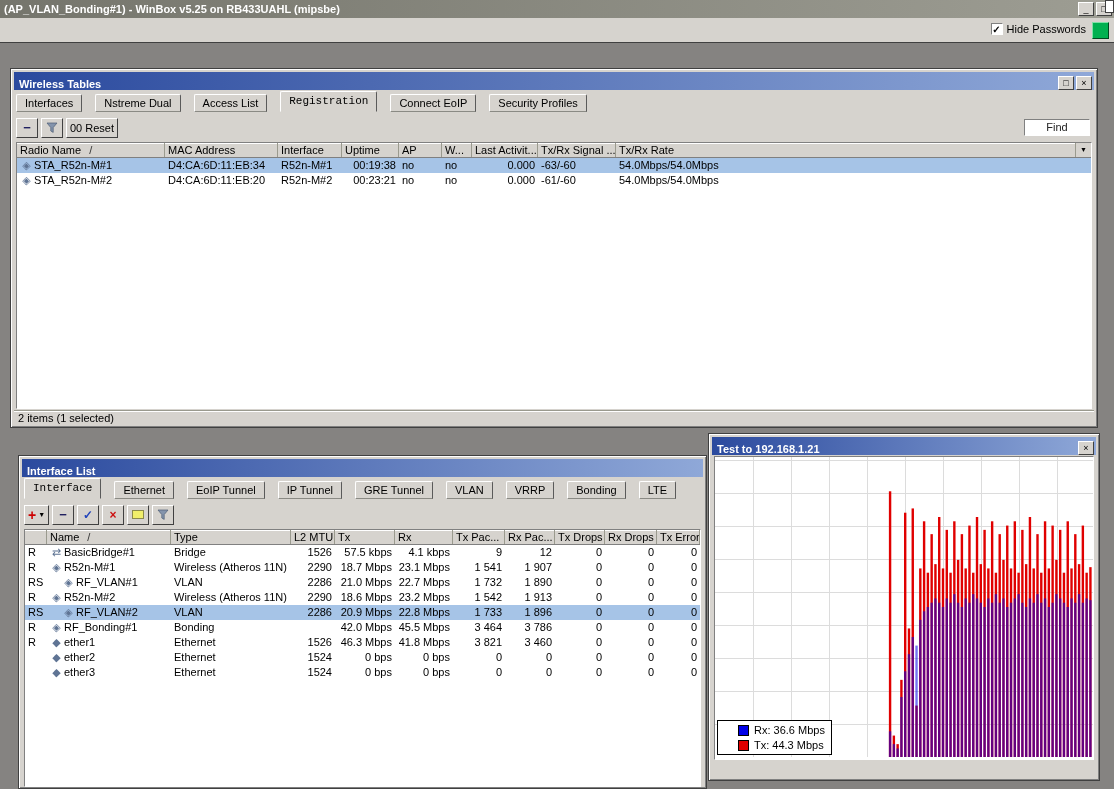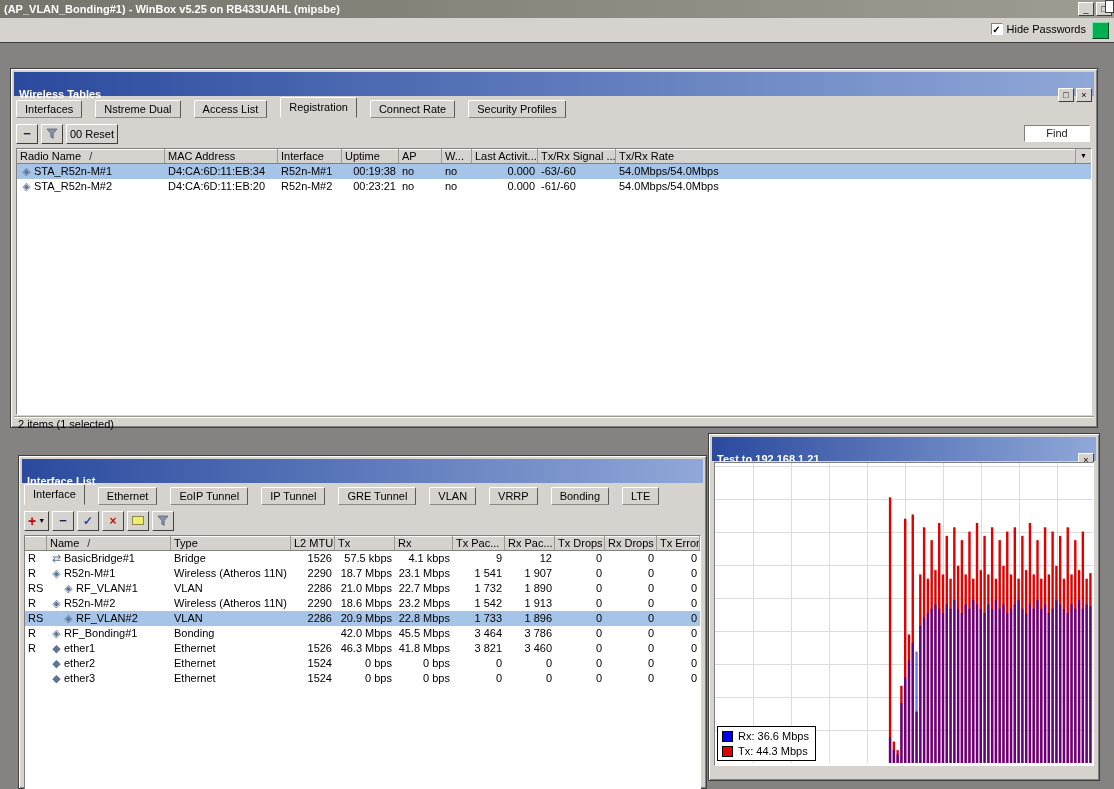--- a/index.html
+++ b/index.html
@@ -28,30 +28,30 @@
   .hidepw { position:absolute; right:28px; top:5px; display:flex; align-items:center; gap:4px; }
   .checkbox { width:12px; height:12px; background:#fff; border:1px solid;
     border-color:#808080 #fff #fff #808080; display:inline-flex;
     align-items:center; justify-content:center; font-size:10px; font-weight:bold; }
   .safemode { position:absolute; right:5px; top:4px; width:17px; height:17px;
     background:#00b050; border:1px solid; border-color:#7fe0a8 #00481f #00481f #7fe0a8; }
 
   
   .win { position:absolute; background:#d6d3ce; border:1px solid #404040;
     box-shadow: inset 1px 1px 0 #ffffff, inset -1px -1px 0 #808080; padding:3px; }
-  .titlebar { height:24px; background:linear-gradient(90deg,#2b4a9e,#8fa8d8);
-    color:#fff; font-weight:bold; display:flex; align-items:flex-start; padding:16px 2px 0 5px; }
+  .titlebar { height:18px; background:linear-gradient(90deg,#2b4a9e,#8fa8d8);
+    color:#fff; font-weight:bold; display:flex; align-items:flex-end; padding:0 2px 0 5px; }
   .titlebar .title { flex:1; white-space:nowrap; }
 
   
   .tabs { display:flex; align-items:flex-end; height:22px; padding:2px 2px 0 2px;gap:12px; }
   .tab { height:18px; line-height:17px; padding:0 8px; margin-right:1px;
     background:#d6d3ce; border:1px solid; border-color:#ffffff #5a5a5a #8a8a84 #ffffff;
     border-radius:2px 2px 0 0; white-space:nowrap; }
-  .tab.active { height:21px; line-height:19px; border-bottom:1px solid #d6d3ce; position:relative; z-index:2; }
+  .tab.active { height:21px; line-height:19px; border-bottom:1px solid #d6d3ce; position:relative; z-index:2;font-family:Liberation Mono, monospace; }
 
   
   .toolbar { display:flex; align-items:center; gap:3px; padding:5px 2px 4px 2px; position:relative; height:30px; }
   .tbtn { height:20px; min-width:22px; background:#d6d3ce; border:1px solid;
     border-color:#fff #404040 #404040 #fff; display:inline-flex;
     align-items:center; justify-content:center; padding:0 3px; gap:2px; }
   .g-minus { font-weight:bold; font-size:13px; color:#202060; }
   .g-plus  { font-weight:bold; font-size:14px; color:#cc0000; }
   .g-check { font-weight:bold; font-size:12px; color:#2244bb; }
   .g-cross { font-weight:bold; font-size:12px; color:#cc1111; }
@@ -93,21 +93,21 @@
   #wireless-win .tbody { height:250px; }
   #interface-win { left:18px; top:455px; width:689px; height:334px; }
   #interface-win .tbody { height:241px; }
   #test-win { left:708px; top:433px; width:392px; height:348px; }
 
   
   .chart-box { position:relative; margin:1px 2px 0 2px; height:304px;
     border:1px solid; border-color:#808080 #fff #fff #808080; background:#fff; }
   #bw-chart { display:block; }
   .legend { position:absolute; left:2px; bottom:4px; background:#fff; border:1px solid #000;
-    padding:3px 6px 3px 4px; display:flex; flex-direction:column; gap:3px; }
+    padding:3px 6px 3px 20px; display:flex; flex-direction:column; gap:3px; }
   .legend-row { display:flex; align-items:center; gap:5px; white-space:nowrap; }
   .swatch { width:11px; height:11px; border:1px solid #000; display:inline-block; }
   .teststatus { margin:2px 2px 0 2px; height:18px; line-height:16px; padding-left:4px;
     background:#d6d3ce; border:1px solid; border-color:#808080 #fff #fff #808080; }
 </style>
 </head>
 <body>
 
 <div class="app-titlebar">
   <span class="app-title">(AP_VLAN_Bonding#1) - WinBox v5.25 on RB433UAHL (mipsbe)</span>
@@ -136,21 +136,21 @@
   <div class="tabs">
 
       <div class="tab">Interfaces</div>
 
       <div class="tab">Nstreme Dual</div>
 
       <div class="tab">Access List</div>
 
       <div class="tab active">Registration</div>
 
-      <div class="tab">Connect Rate</div>
+      <div class="tab">Connect EoIP</div>
 
       <div class="tab">Security Profiles</div>
     </div>
 
   <div class="toolbar">
     <button class="tbtn">
         <span class="g-minus">−</span>
       </button>
     <button class="tbtn">
       <svg width="12" height="12" viewBox="0 0 12 12">

